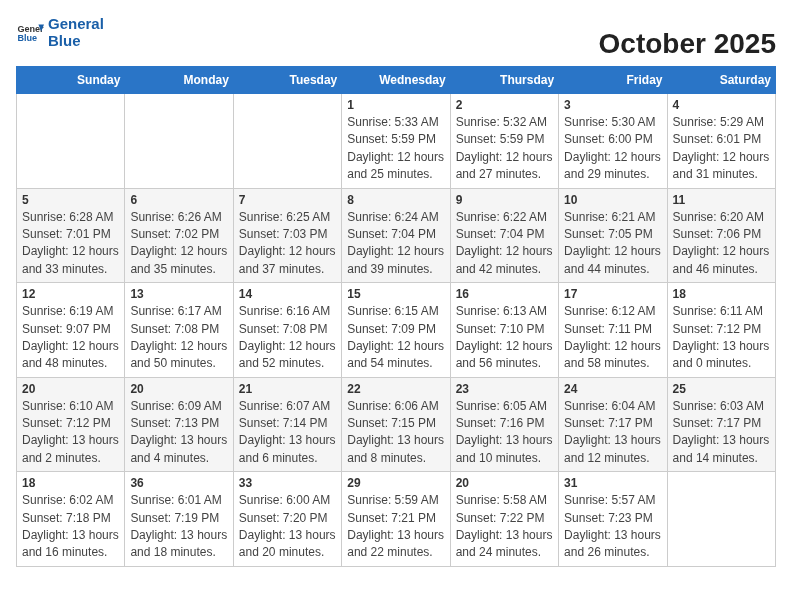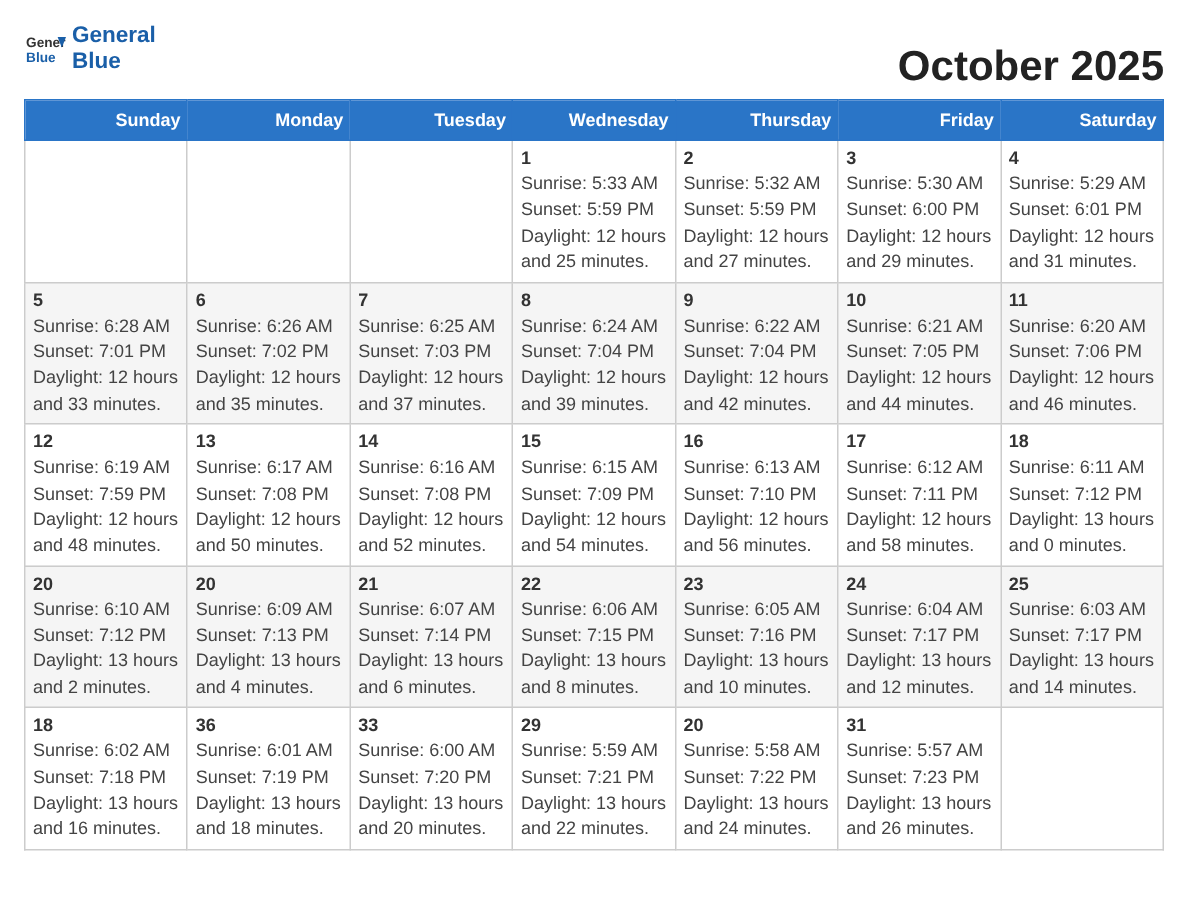--- a/index.html
+++ b/index.html
@@ -208,21 +208,21 @@
           <div class="cell-detail">Sunrise: 6:20 AM
 Sunset: 7:06 PM
 Daylight: 12 hours
 and 46 minutes.</div>
         </td>
       </tr>
       <tr>
         <td>
           <span class="day-number">12</span>
           <div class="cell-detail">Sunrise: 6:19 AM
-Sunset: 7:59 PM
+Sunset: 9:07 PM
 Daylight: 12 hours
 and 48 minutes.</div>
         </td>
         <td>
           <span class="day-number">13</span>
           <div class="cell-detail">Sunrise: 6:17 AM
 Sunset: 7:08 PM
 Daylight: 12 hours
 and 50 minutes.</div>
         </td>

